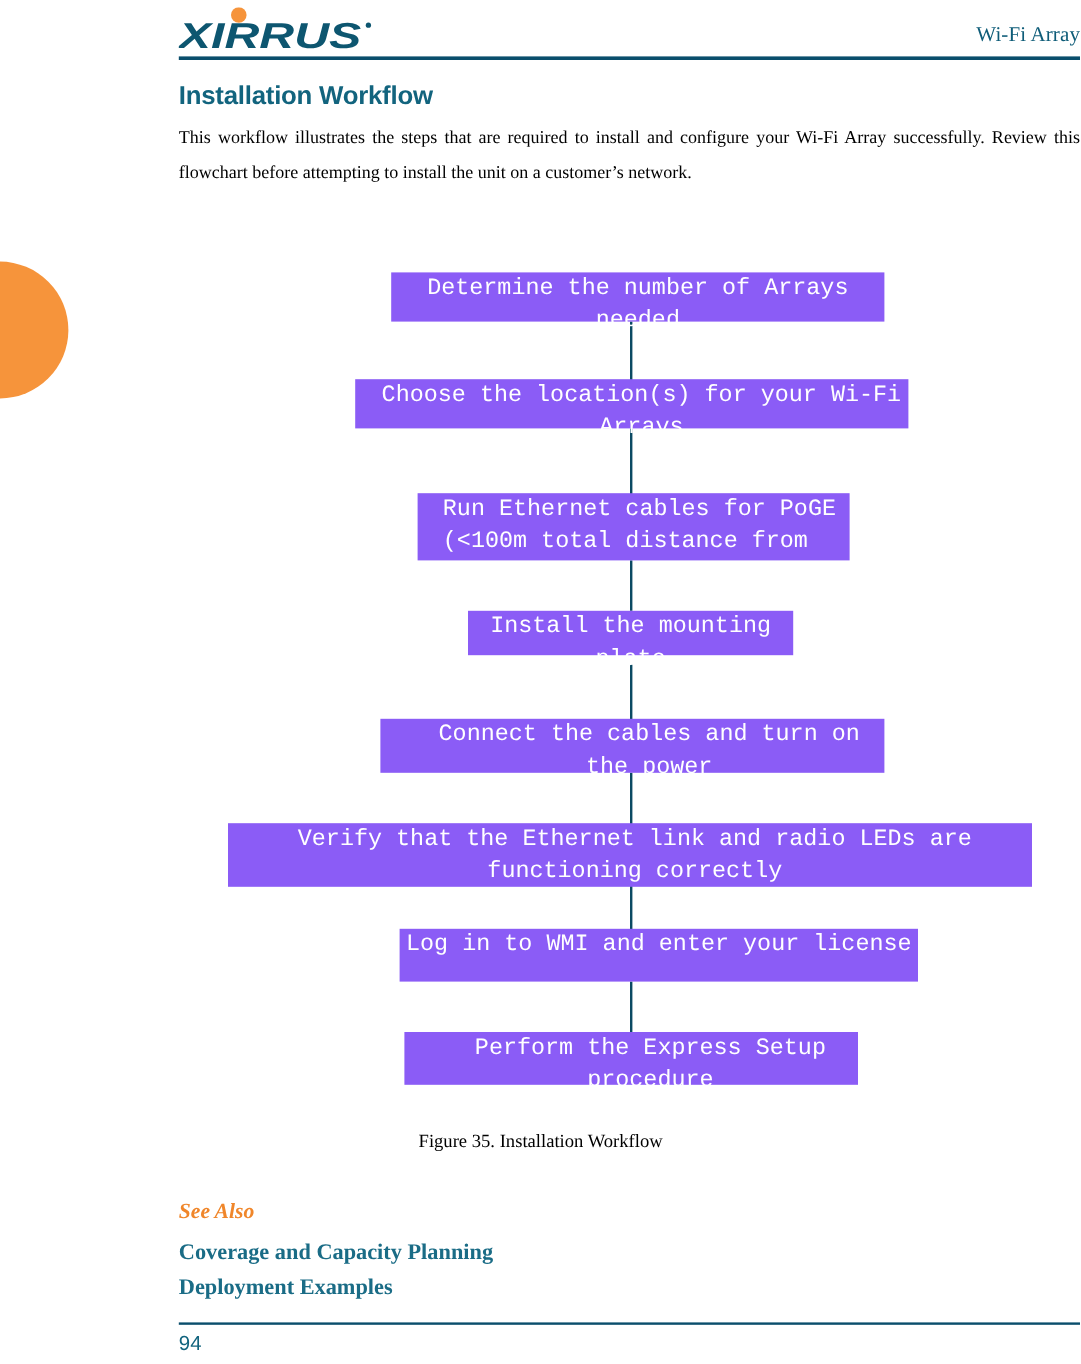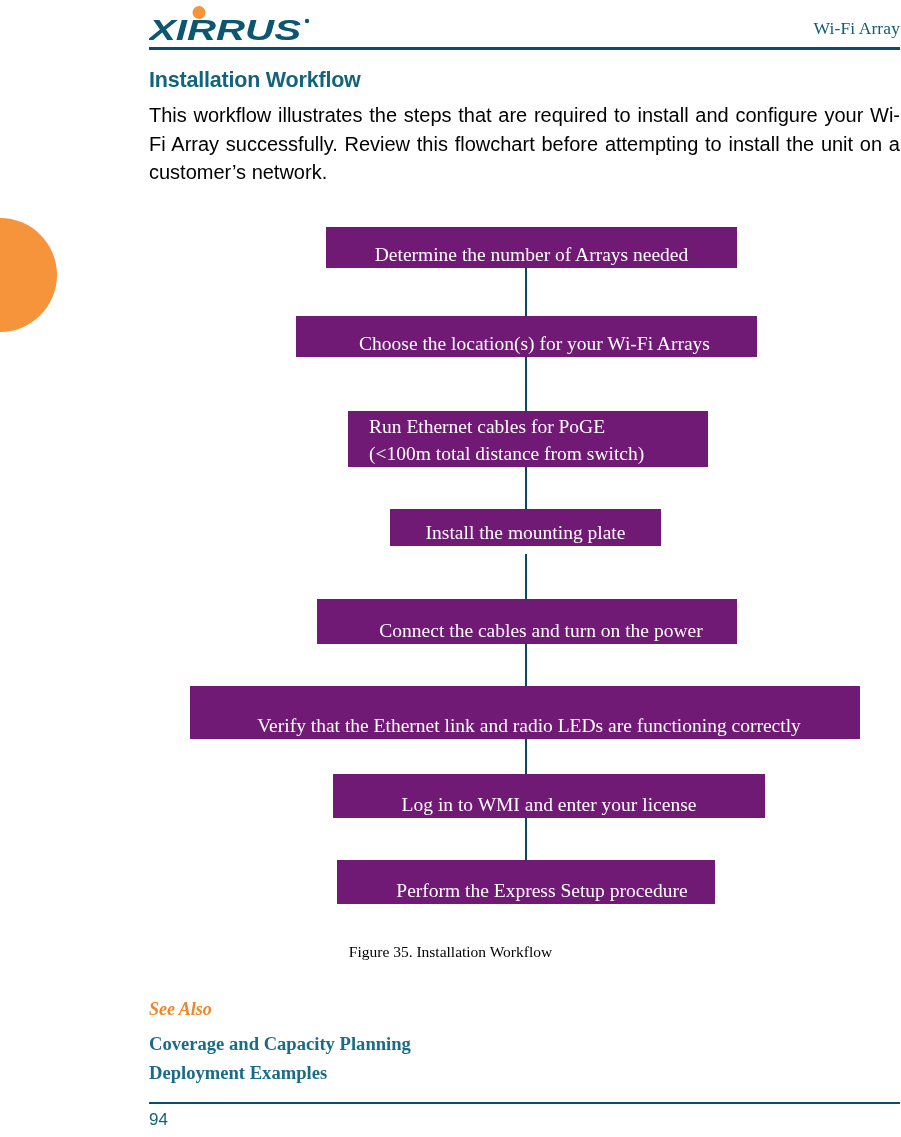--- a/index.html
+++ b/index.html
@@ -72,22 +72,22 @@
     font-size: 21.5px;
     color: #12647E;
     letter-spacing: -0.2px;
     white-space: nowrap;
   }
   .intro {
     position: absolute;
     left: 149px;
     top: 101px;
     width: 751px;
-    font-family: Liberation Sans, sans-serif;
-    font-size: 20px;
+    font-family: Liberation Serif, serif;
+    font-size: 15px;
     line-height: 28.5px;
     color: #000000;
     text-align: justify;
   }
 
   
   .flowchart {
     position: absolute;
     left: 0px;
     top: 215px;
@@ -95,28 +95,28 @@
     height: 700px;
   }
   .connector {
     position: absolute;
     width: 2px;
     background: #0B4A63;
     left: 525px;
   }
   .fbox {
     position: absolute;
-    background: #701a75;
+    background: #8b5cf6;
     color: #FFFFFF;
-    font-family: Liberation Serif, serif;
+    font-family: Liberation Mono, monospace;
     font-size: 19.5px;
     line-height: 27px;
     box-sizing: border-box;
     display: flex;
-    align-items: flex-end;
+    align-items: flex-start;
   }
   .fbox .fbox-text {
     display: block;
     width: 100%;
     white-space: pre-line;
   }
   .fbox.center .fbox-text { text-align: center; }
   .fbox.left  { padding-left: 21px; }
   .fbox.left .fbox-text { text-align: left; }
 

